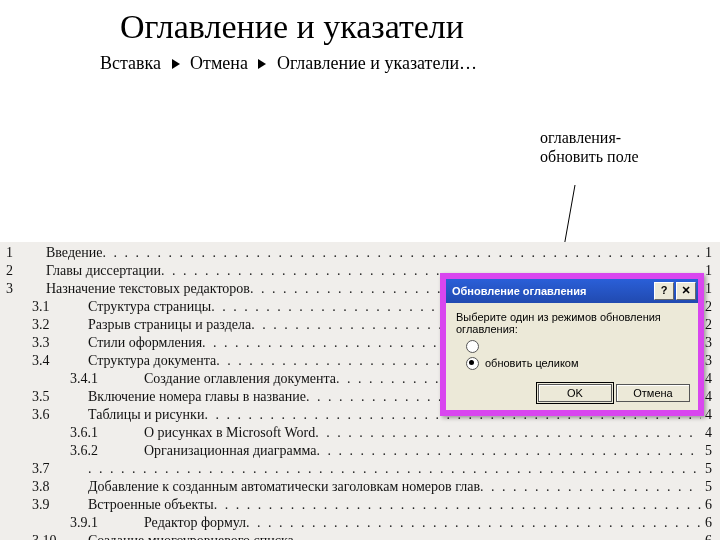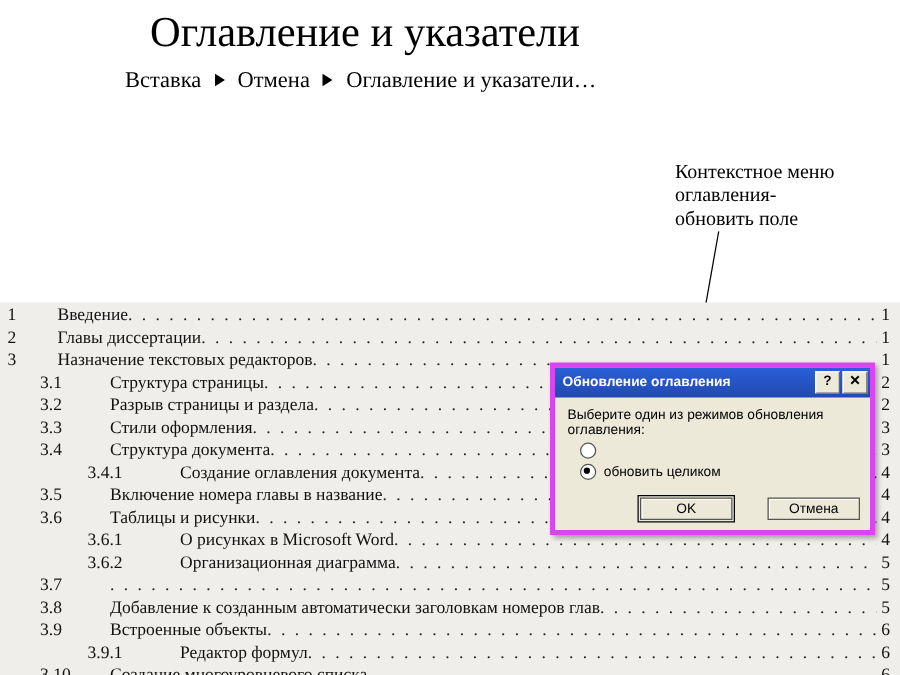--- a/index.html
+++ b/index.html
@@ -69,24 +69,24 @@
     flex: 1 1 auto;
     overflow: hidden;
     letter-spacing: 2px;
     color: #222;
   }
   .toc-page { flex: 0 0 auto; padding: 0 8px 0 4px; }
   
   .dlg {
     position: absolute;
     left: 440px;
-    top: 290px;
+    top: 273px;
     width: 252px;
     background: #ece9d8;
-    border: 4px solid #d946ef;
+    border: 6px solid #d946ef;
     box-shadow: 2px 2px 4px rgba(0,0,0,0.35);
     font-family: Tahoma, Arial, sans-serif;
     font-size: 11px;
   }
   .dlg-titlebar {
     background: linear-gradient(to bottom,#2a5fd8,#214ab0);
     color: #fff;
     font-weight: bold;
     padding: 3px 2px 3px 6px;
     display: flex;
@@ -124,21 +124,21 @@
     position: absolute;
     left: 2px; top: 2px;
     width: 5px; height: 5px;
     background: #000;
     border-radius: 50%;
   }
   .dlg-buttons {
     display: flex;
     justify-content: flex-end;
     padding: 8px 8px 8px 0;
-    gap: 28px;
+    gap: 4px;
   }
   .win-btn {
     min-width: 72px;
     padding: 2px 0;
     text-align: center;
     background: #ece9d8;
     border: 1px solid #555;
     box-shadow: inset 1px 1px 0 #fff;
     font-family: Tahoma, Arial, sans-serif;
     font-size: 11px;
@@ -152,21 +152,20 @@
 
 <div class="breadcrumb">
   <span>Вставка</span>
   <span class="tri"></span>
   <span>Отмена</span>
   <span class="tri"></span>
   <span>Оглавление и указатели…</span>
 </div>
 
 <div class="context-box">
-  <div>Контекстное меню</div>
   <div>оглавления-</div>
   <div>обновить поле</div>
 </div>
 
 <svg class="arrow-svg" width="40" height="100">
   <line x1="20" y1="0" x2="4" y2="90" stroke="#000" stroke-width="1"></line>
   <polygon points="4,98 0,88 9,89" fill="#000"></polygon>
 </svg>
 
 <div class="toc-area" id="toc-area">

